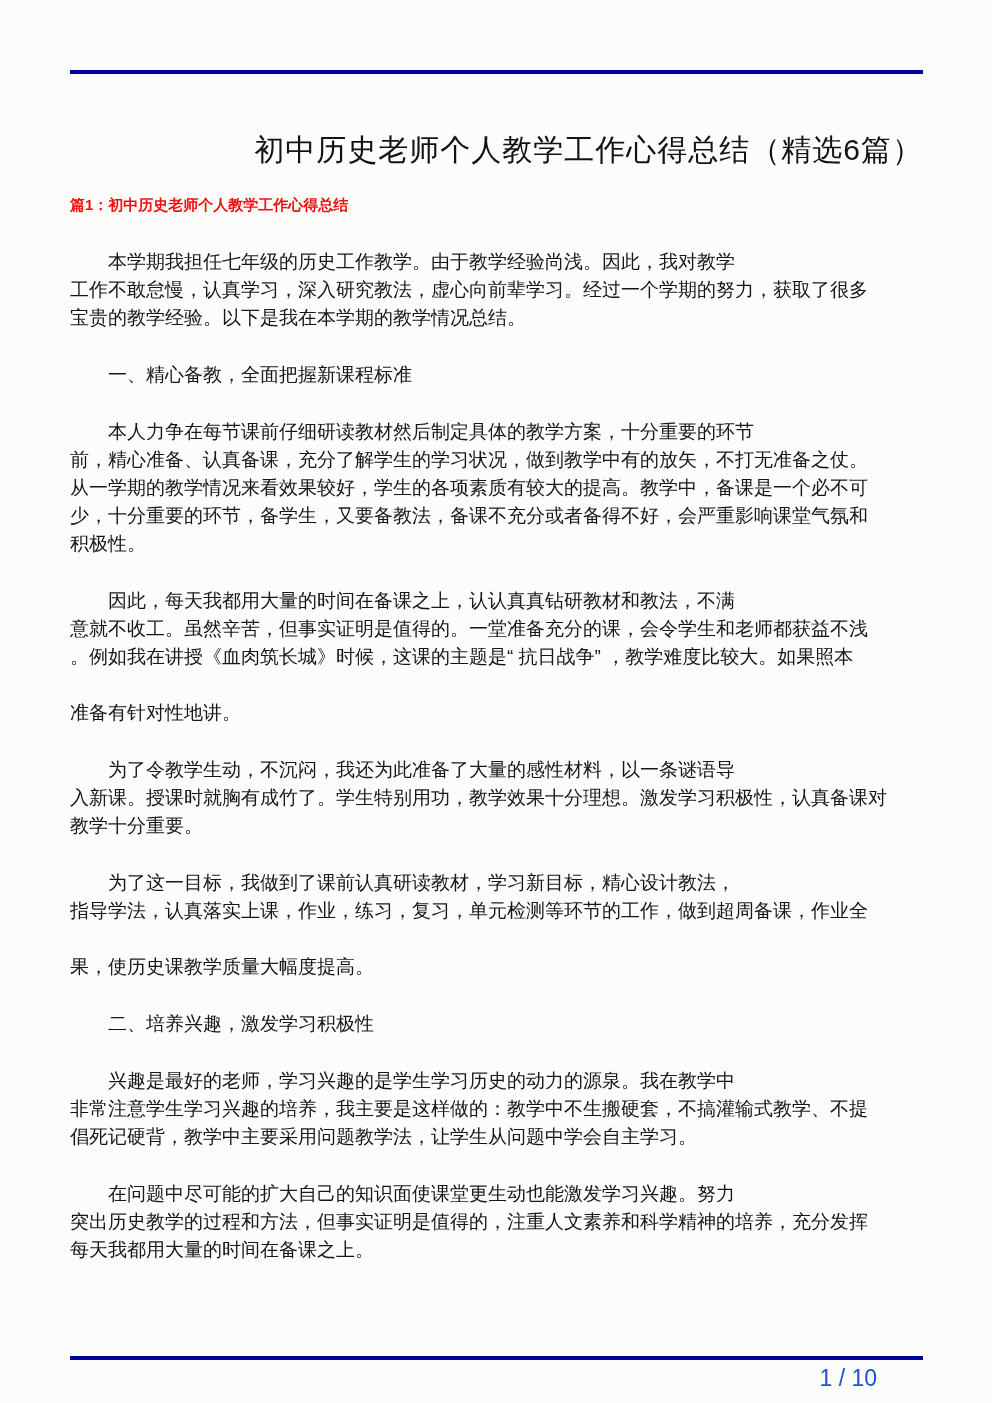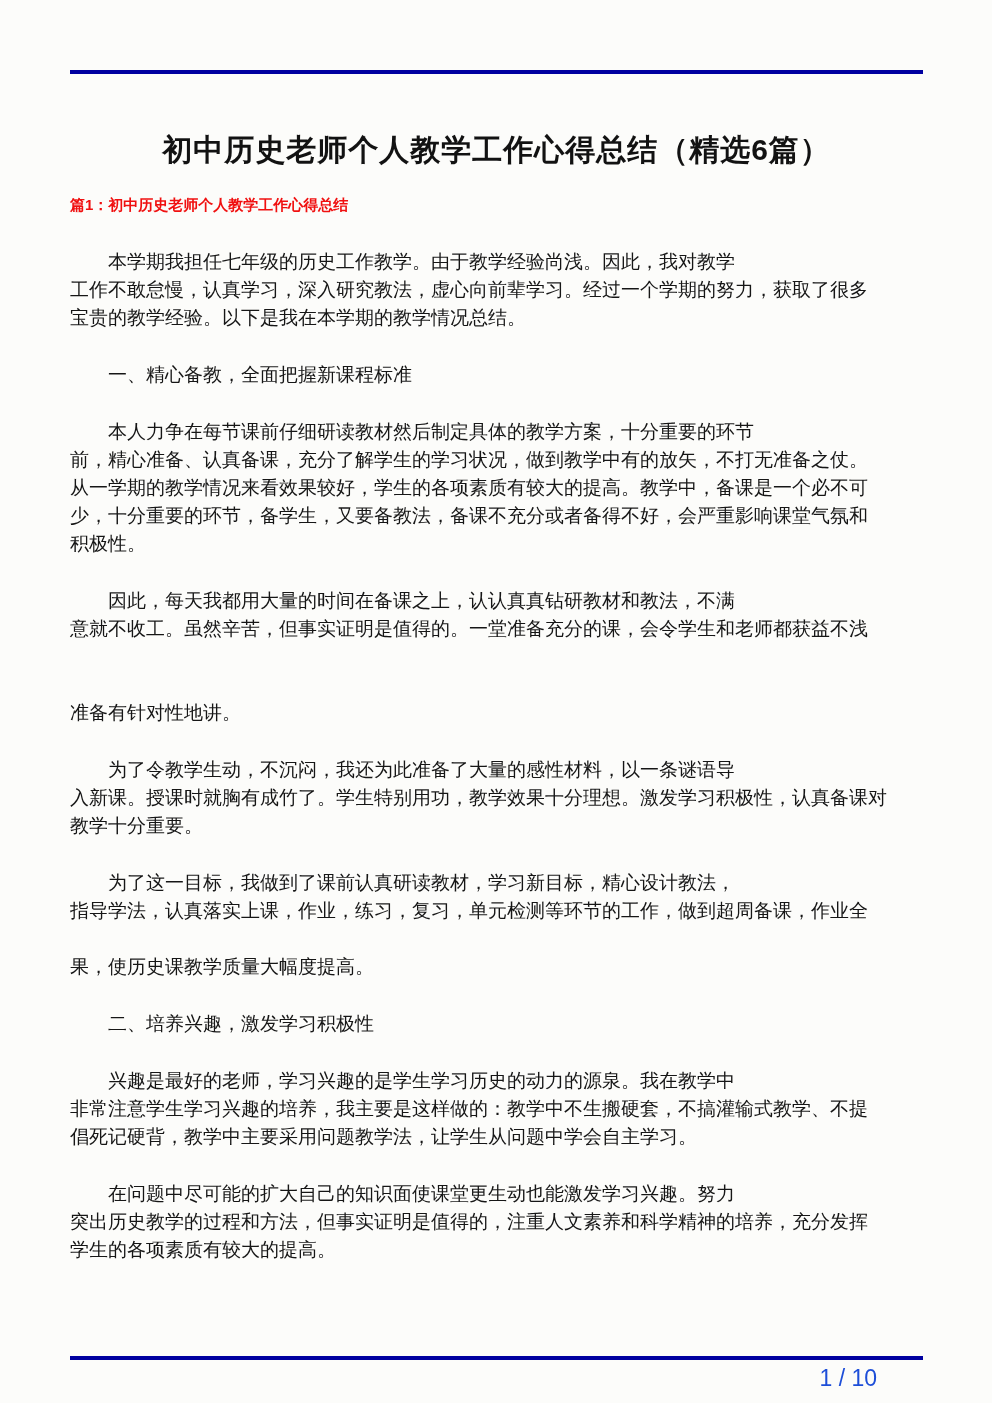--- a/index.html
+++ b/index.html
@@ -24,24 +24,24 @@
     width: 853px;
     height: 4px;
     background: #0000a0;
   }
   .doc-title {
     position: absolute;
     left: 70px;
     top: 129px;
     width: 853px;
     margin: 0;
-    text-align: center;
+    text-align: right;
     font-size: 30px;
     line-height: 42px;
-    font-weight: 700;
+    font-weight: 400;
     letter-spacing: 1px;
     color: #121212;
   }
   .content {
     position: absolute;
     left: 70px;
     top: 191px;
     width: 853px;
   }
   .section-heading {
@@ -89,31 +89,31 @@
   <div class="content">
 
     <h2 class="section-heading">篇1：初中历史老师个人教学工作心得总结</h2>
 
     <p class="para"><span>本学期我担任七年级的历史工作教学。由于教学经验尚浅。因此，我对教学</span><br><span>工作不敢怠慢，认真学习，深入研究教法，虚心向前辈学习。经过一个学期的努力，获取了很多</span><br><span>宝贵的教学经验。以下是我在本学期的教学情况总结。</span></p>
 
     <p class="sub-heading">一、精心备教，全面把握新课程标准</p>
 
     <p class="para"><span>本人力争在每节课前仔细研读教材然后制定具体的教学方案，十分重要的环节</span><br><span>前，精心准备、认真备课，充分了解学生的学习状况，做到教学中有的放矢，不打无准备之仗。</span><br><span>从一学期的教学情况来看效果较好，学生的各项素质有较大的提高。教学中，备课是一个必不可</span><br><span>少，十分重要的环节，备学生，又要备教法，备课不充分或者备得不好，会严重影响课堂气氛和</span><br><span>积极性。</span></p>
 
-    <p class="para"><span>因此，每天我都用大量的时间在备课之上，认认真真钻研教材和教法，不满</span><br><span>意就不收工。虽然辛苦，但事实证明是值得的。一堂准备充分的课，会令学生和老师都获益不浅</span><br><br><br><span>准备有针对性地讲。</span></p>
+    <p class="para"><span>因此，每天我都用大量的时间在备课之上，认认真真钻研教材和教法，不满</span><br><span>意就不收工。虽然辛苦，但事实证明是值得的。一堂准备充分的课，会令学生和老师都获益不浅</span><br><span>。例如我在讲授《血肉筑长城》时候，这课的主题是“ 抗日战争” ，教学难度比较大。如果照本</span><br><br><span>准备有针对性地讲。</span></p>
 
     <p class="para"><span>为了令教学生动，不沉闷，我还为此准备了大量的感性材料，以一条谜语导</span><br><span>入新课。授课时就胸有成竹了。学生特别用功，教学效果十分理想。激发学习积极性，认真备课对</span><br><span>教学十分重要。</span></p>
 
     <p class="para"><span>为了这一目标，我做到了课前认真研读教材，学习新目标，精心设计教法，</span><br><span>指导学法，认真落实上课，作业，练习，复习，单元检测等环节的工作，做到超周备课，作业全</span><br><br><span>果，使历史课教学质量大幅度提高。</span></p>
 
     <p class="sub-heading">二、培养兴趣，激发学习积极性</p>
 
     <p class="para"><span>兴趣是最好的老师，学习兴趣的是学生学习历史的动力的源泉。我在教学中</span><br><span>非常注意学生学习兴趣的培养，我主要是这样做的：教学中不生搬硬套，不搞灌输式教学、不提</span><br><span>倡死记硬背，教学中主要采用问题教学法，让学生从问题中学会自主学习。</span></p>
 
-    <p class="para"><span>在问题中尽可能的扩大自己的知识面使课堂更生动也能激发学习兴趣。努力</span><br><span>突出历史教学的过程和方法，但事实证明是值得的，注重人文素养和科学精神的培养，充分发挥</span><br><span>学生的各项素质有较大的提高。</span></p>
+    <p class="para"><span>在问题中尽可能的扩大自己的知识面使课堂更生动也能激发学习兴趣。努力</span><br><span>突出历史教学的过程和方法，但事实证明是值得的，注重人文素养和科学精神的培养，充分发挥</span><br><span>每天我都用大量的时间在备课之上。</span></p>
 
   </div>
 
   <div class="bottom-rule"></div>
 
   <div class="page-number">1 / 10</div>
 
 </div>
 
 </body></html>

